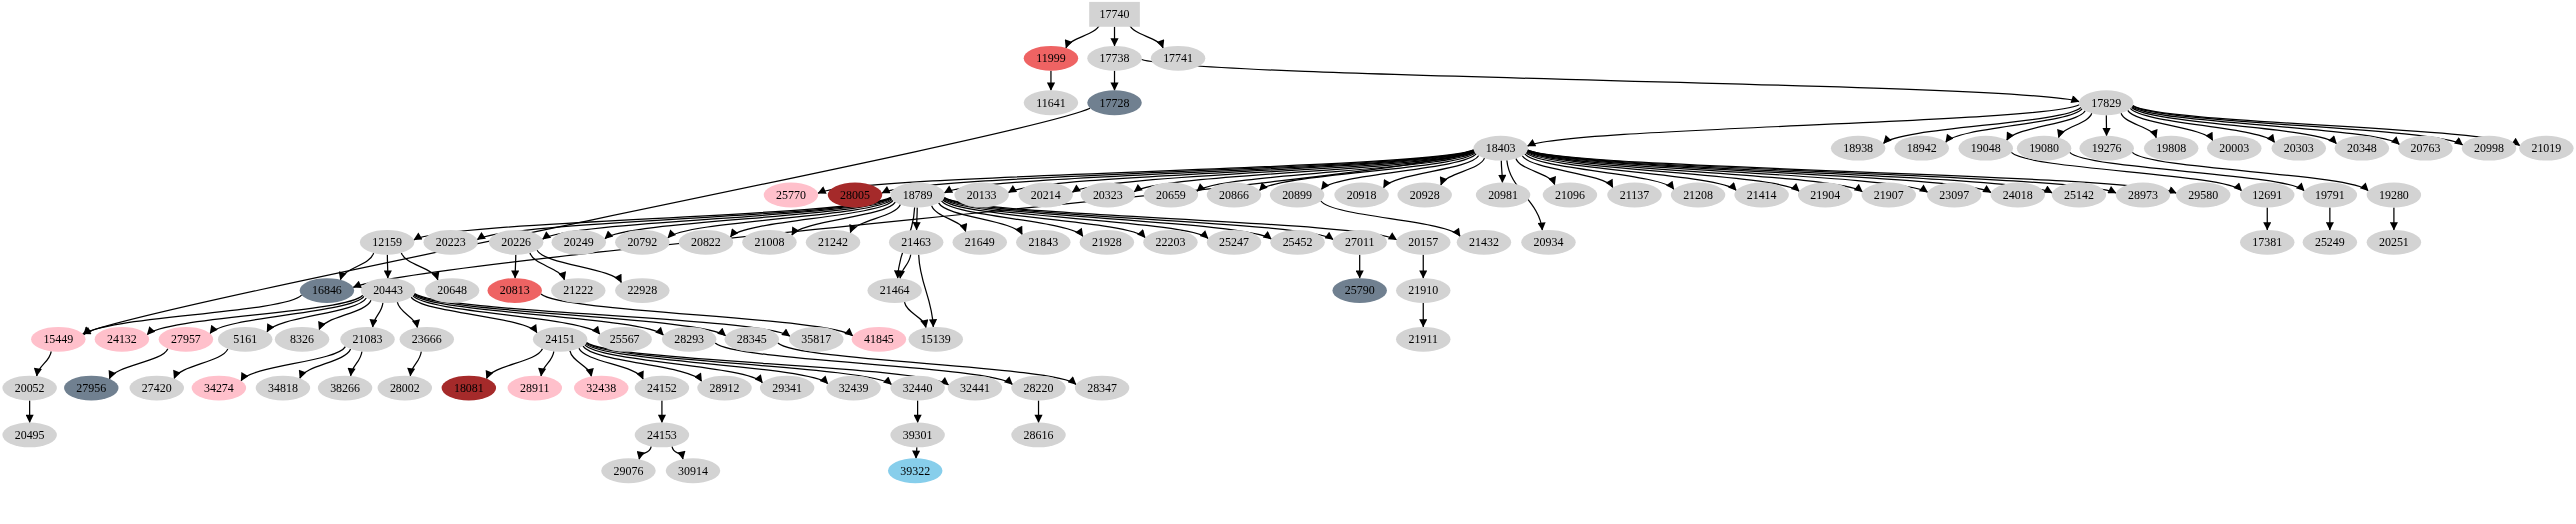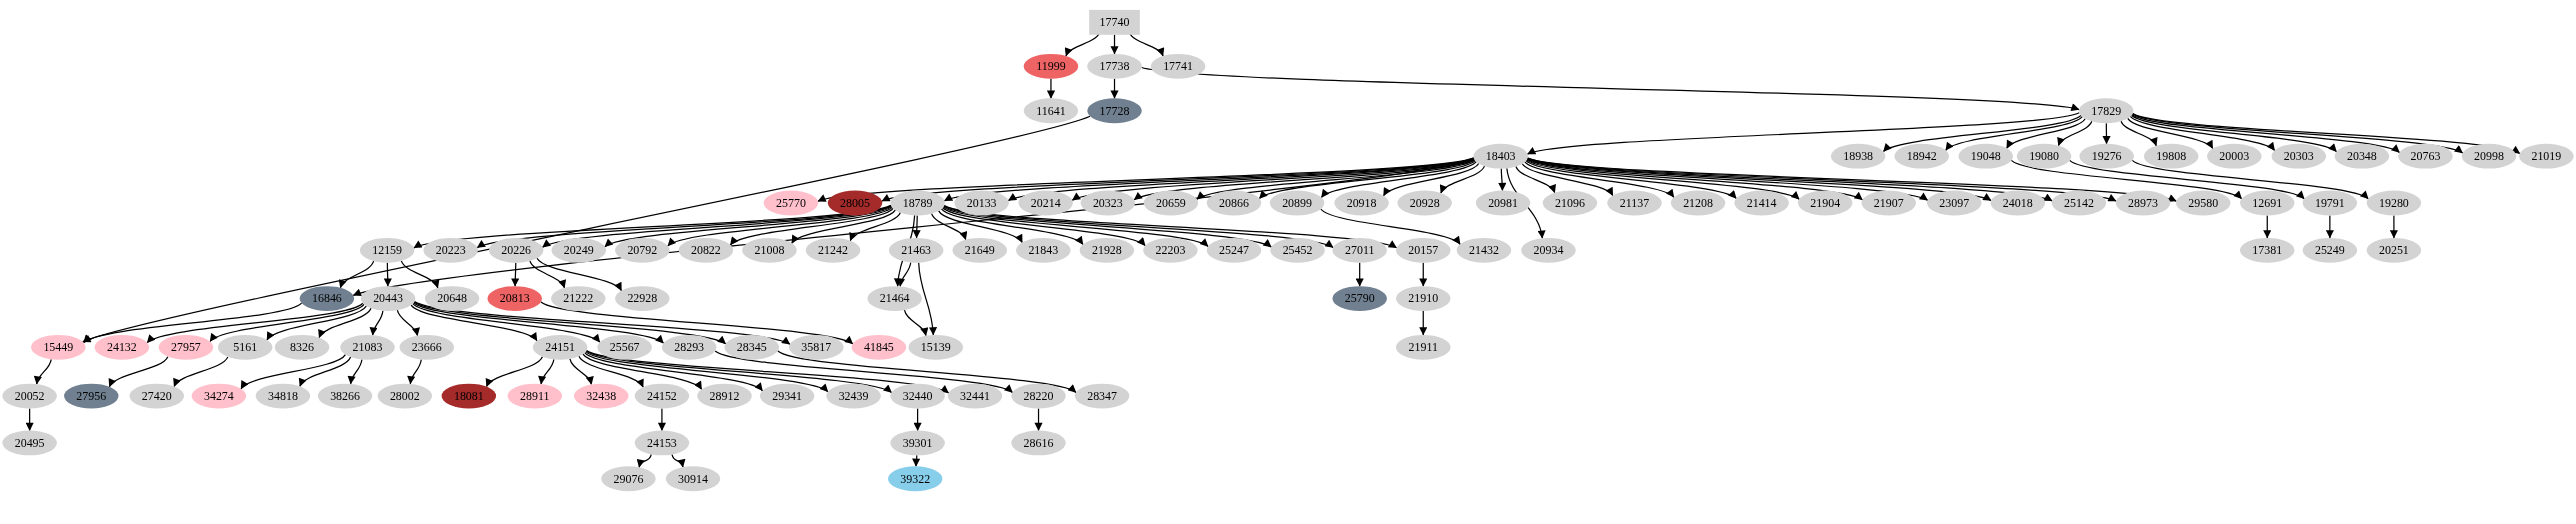--- a/index.html
+++ b/index.html
@@ -1,16 +1,16 @@
 <!DOCTYPE html>
 <html style="font-size:8.2px"><head>
 <meta charset="utf-8">
 <style>
   html, body { margin: 0; padding: 0; background: #ffffff; }
-  .canvas-wrap { width: 100%; margin-top: 8px; }
+  .canvas-wrap { width: 100%; }
   svg { display: block; width: 100%; height: auto; background: #ffffff; }
   .node-label {
     font-family: "Liberation Serif", "DejaVu Serif", serif;
     font-size: 25px;
     fill: #000000;
   }
 </style>
 </head>
 <body>
 

